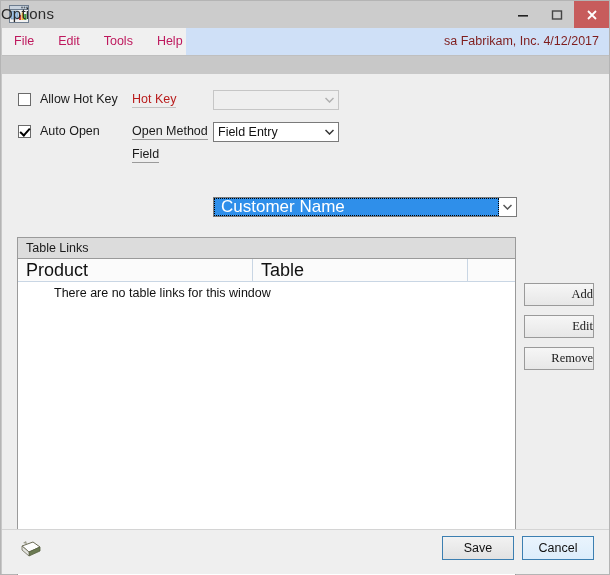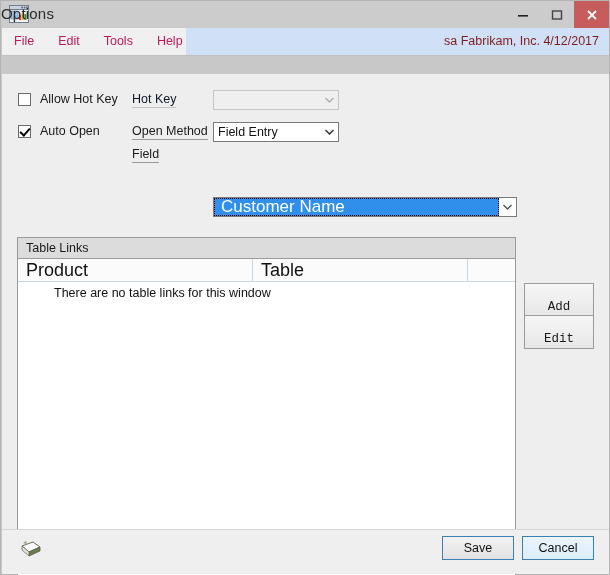--- a/index.html
+++ b/index.html
@@ -147,21 +147,21 @@
 
   
   .flabel {
     position: absolute;
     font-size: 12.5px;
     color: #1a1a1a;
     border-bottom: 1px solid #9a9a9a;
     padding-bottom: 1px;
     white-space: nowrap;
   }
-  .flabel.disabled { color: #0f172a; border-bottom-color: #c3c3c3; }
+  .flabel.disabled { color: #b91c1c; border-bottom-color: #c3c3c3; }
 
   
   .dd {
     position: absolute;
     height: 20px;
     background: #ffffff;
     border: 1px solid #7a7a7a;
     box-sizing: border-box;
     display: flex;
     align-items: center;
@@ -277,23 +277,24 @@
   .sidebtn {
     position: absolute;
     left: 522px;
     width: 70px;
     height: 23px;
     background: linear-gradient(#f6f6f6, #e7e7e7);
     border: 1px solid #9a9a9a;
     box-sizing: border-box;
     font-size: 12.5px;
     color: #1a1a1a;
-    font-family: Liberation Mono, monospace;
+    font-family: Liberation Serif, serif;
     cursor: default;
-    padding: 16px;
+    padding: 0;
+    text-align: right;
   }
   #btn-add    { top: 209px; }
   #btn-edit   { top: 241px; }
   #btn-remove { top: 273px; }
 
   
   #footer {
     position: absolute;
     left: 1px; top: 528px;
     width: 607px;
@@ -428,20 +429,21 @@
         <div class="tl-col" id="tl-col-table">Table</div>
         <div class="tl-col" id="tl-col-spacer"></div>
       </div>
       <div id="tl-body">
         <div id="tl-empty">There are no table links for this window</div>
       </div>
     </div>
 
     <button class="sidebtn" id="btn-add">Add</button>
     <button class="sidebtn" id="btn-edit">Edit</button>
+    <button class="sidebtn" id="btn-remove">Remove</button>
   </div>
 
   <div id="footer">
     <span id="note-icon">
       <svg width="26" height="24" viewBox="0 0 26 24">
         <path d="M4 8 L15 4 L22 9 L11 14 Z" fill="#fdfdfd" stroke="#6b6b55" stroke-width="1"></path>
         <path d="M11 14 L22 9 L22 13 L11 18 Z" fill="#6b7a52" stroke="#55613f" stroke-width="0.8"></path>
         <path d="M4 8 L11 14 L11 18 L4 12 Z" fill="#e4e4e0" stroke="#6b6b55" stroke-width="0.8"></path>
         <path d="M5 5 L8 3 L9 6 Z" fill="#9a9a8a"></path>
       </svg>

